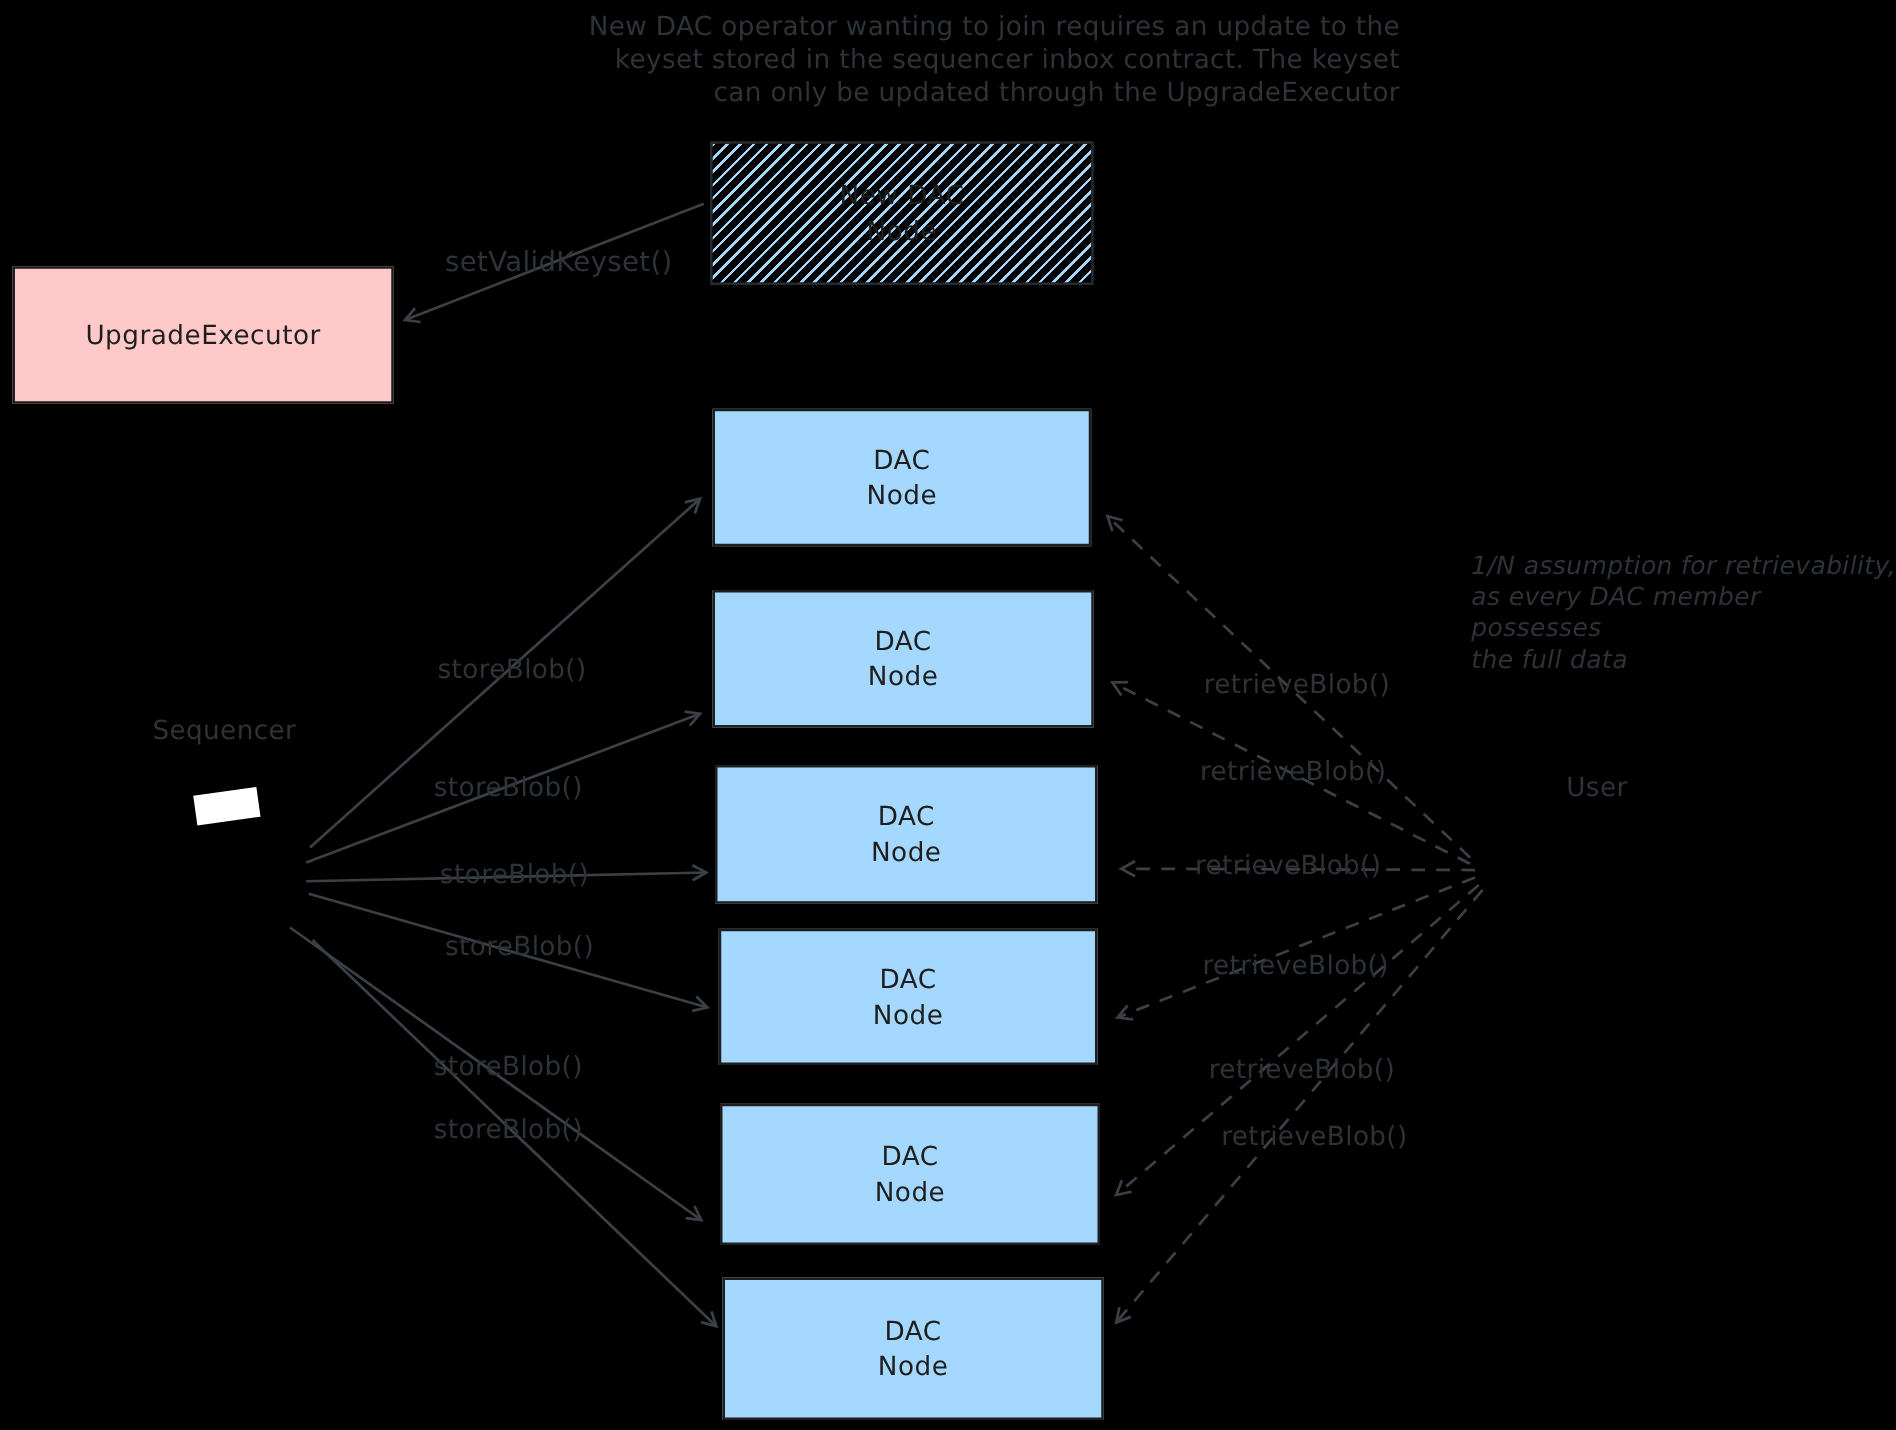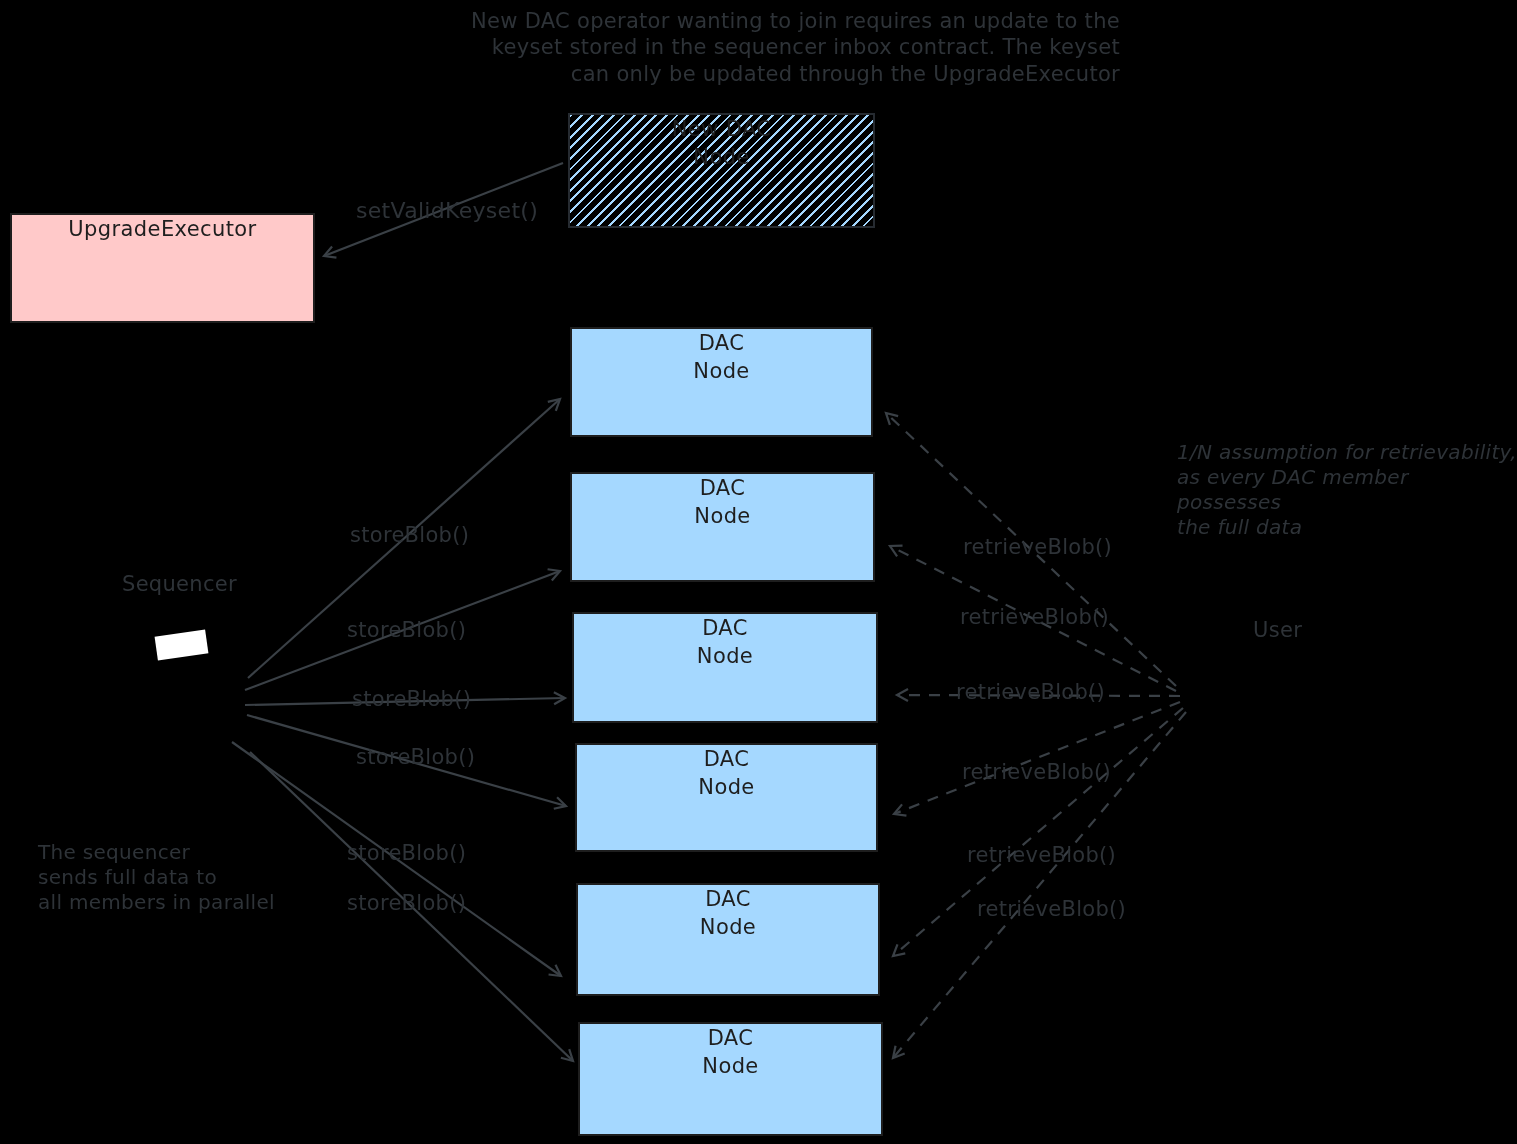--- a/index.html
+++ b/index.html
@@ -9,21 +9,21 @@
     font-family:"DejaVu Sans", sans-serif;
   }
   .arrows { position:absolute; left:0; top:0; width:1517px; height:1144px; }
   .arrow-line { stroke:var(--arrow-ink,#3a4046); stroke-width:2.2; fill:none; }
   .dashed { stroke-dasharray:11 9; }
   .ah { stroke:var(--arrow-ink,#3a4046); stroke-width:2.2; fill:none; }
 
   .box {
     position:absolute; box-sizing:border-box;
     border:2.5px solid var(--ink,#1e1e1e);
-    display:flex; align-items:flex-start; justify-content:center;
+    display:flex; align-items:center; justify-content:center;
     text-align:center; color:var(--ink,#1e1e1e);
     font-size:21px; line-height:1.35; letter-spacing:.4px;
     white-space:pre-line;
   }
   .box.blue { background:var(--box-blue,#a5d8ff); }
   .box.pink { background:var(--box-pink,#ffc9c9); }
   .box.hatched {
     background-color:var(--background,#000);
     background-image:repeating-linear-gradient(135deg,
       var(--box-blue,#a5d8ff) 0px, var(--box-blue,#a5d8ff) 2px,
@@ -70,23 +70,20 @@
     <line class="arrow-line dashed" x1="1176" y1="691" x2="890" y2="546" marker-end="url(#ah)"></line>
     <line class="arrow-line dashed" x1="1180" y1="696" x2="897" y2="695" marker-end="url(#ah)"></line>
     <line class="arrow-line dashed" x1="1180" y1="702" x2="894" y2="814" marker-end="url(#ah)"></line>
     <line class="arrow-line dashed" x1="1183" y1="708" x2="893" y2="956" marker-end="url(#ah)"></line>
     <line class="arrow-line dashed" x1="1186" y1="712" x2="893" y2="1058" marker-end="url(#ah)"></line>
   </svg>
 
   <div class="note big" style="left:460px; top:8px; width:660px;text-align:right;">New DAC operator wanting to join requires an update to the
 keyset stored in the sequencer inbox contract. The keyset
 can only be updated through the UpgradeExecutor</div>
-  <div class="note" style="left:38px; top:840px; width:280px;">The sequencer
-sends full data to
-all members in parallel</div>
   <div class="note" style="left:1177px; top:440px; width:340px;font-style:italic;">1/N assumption for retrievability,
 as every DAC member possesses
 the full data</div>
 
   <div class="box hatched" style="left:568px; top:113px; width:307px; height:115px;">
     <span>New DAC
 Node</span>
   </div>
   <div class="box pink" style="left:10px; top:213px; width:305px; height:110px;">
     <span>UpgradeExecutor</span>

